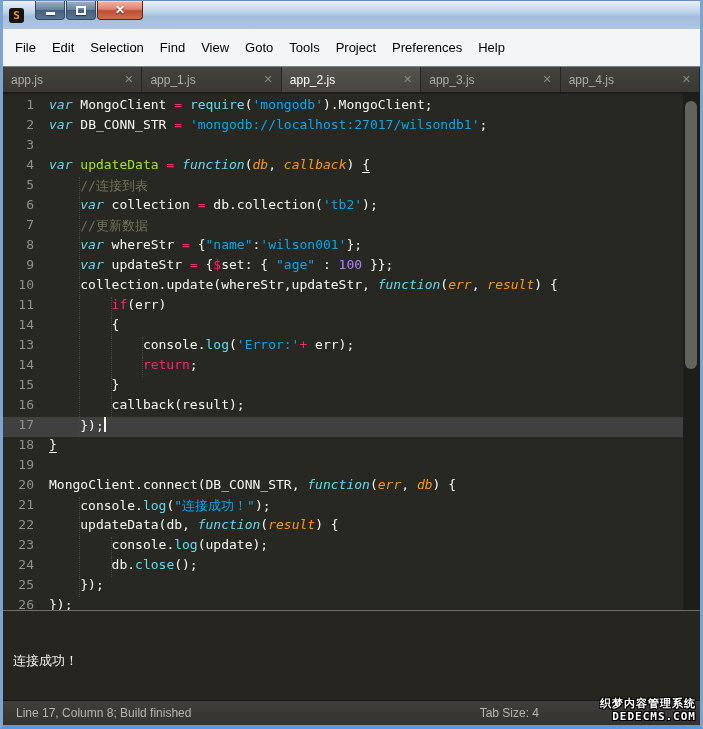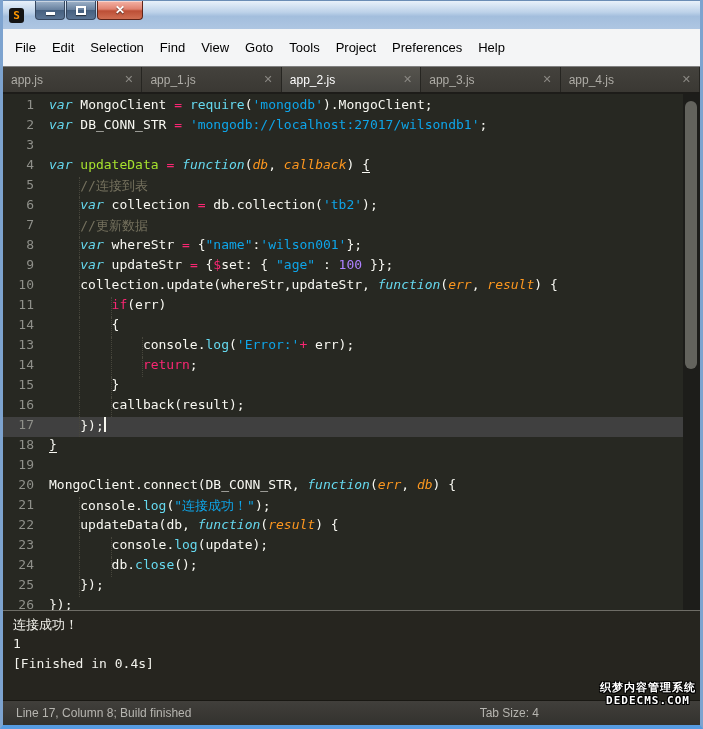--- a/index.html
+++ b/index.html
@@ -49,27 +49,27 @@
   .tok.cmt { color:#75715e; }
   .tok.def { color:#a6e22e; }
   .tok.par { color:#fd971f; font-style:italic; }
   .tok.p   { color:#f8f8f2; }
   .tok.ul  { color:#f8f8f2; border-bottom:1px solid #f8f8f2; }
   .cursor { display:inline-block; width:2px; height:15px; background:#f8f8f0; vertical-align:-2px; }
   .vscroll { position:absolute; top:0; right:0; bottom:0; width:17px; background:#1d1d1a; }
   .vthumb { position:absolute; top:7px; left:2px; width:12px; height:268px; background:#63635d; border-radius:6px; }
   
   .output { height:90px; flex:none; background:#26251f; border-top:1px solid #6e6d66; padding:5px 10px; }
-  .output-line { height:20px; line-height:20px; font:13px "DejaVu Sans Mono", monospace; color:#f2f2ec; white-space:pre; }
+  .output-line { height:20px; line-height:20px; font:13px "DejaVu Sans Mono", monospace; color:#f2f2ec; white-space:pre;margin-top:36px; }
   
   .statusbar { height:25px; flex:none; background:linear-gradient(#413f3b, #33322e); border-top:1px solid #191813;
     display:flex; align-items:center; padding:0 13px; font-size:12px; color:#b6b5b0; }
   .status-right { margin-left:auto; margin-right:148px; }
   
-  .watermark { position:absolute; right:4px; bottom:18px; text-align:center; color:#fff;
+  .watermark { position:absolute; right:4px; bottom:2px; text-align:right; color:#fff;
     font:bold 11px/13px "DejaVu Sans Mono", monospace; letter-spacing:1px;
     text-shadow:-1px -1px 0 #000, 1px -1px 0 #000, -1px 1px 0 #000, 1px 1px 0 #000, 0 1px 0 #000, 1px 0 0 #000; }
 </style>
 </head>
 <body>
 
 <div class="window">
 
   <div class="titlebar">
     <div class="app-icon">S</div>

